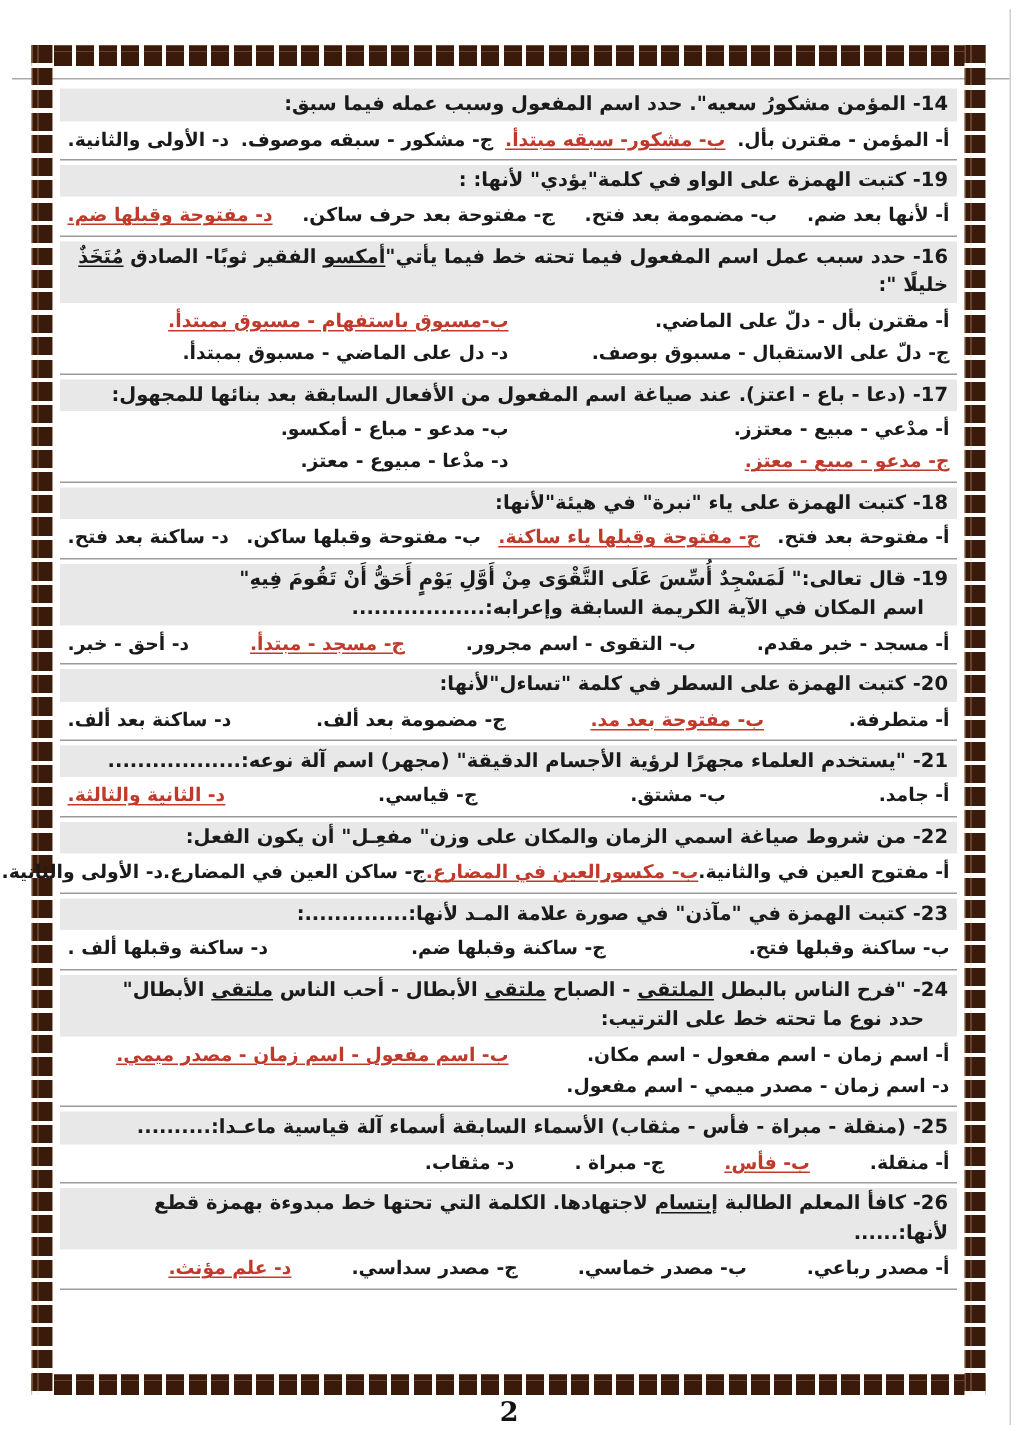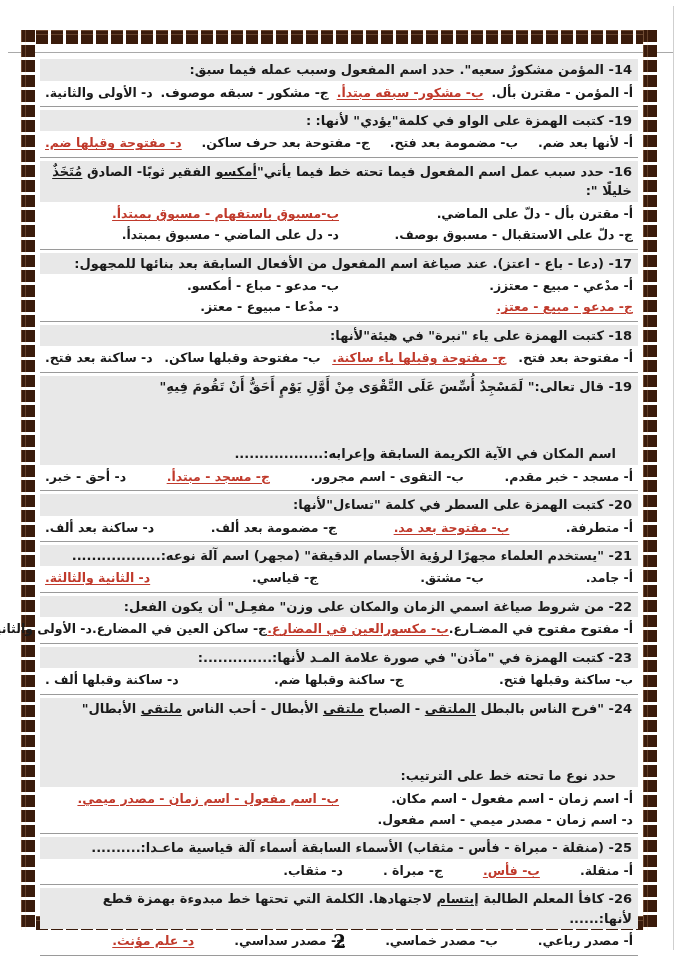--- a/index.html
+++ b/index.html
@@ -24,21 +24,21 @@
     width:14px;top:0;bottom:0;
     background-image:
       repeating-linear-gradient(to right, rgba(255,205,160,.28) 0 1px, transparent 1px 4px, rgba(255,205,160,.22) 4px 5px, transparent 5px 14px),
       repeating-linear-gradient(to bottom, var(--brown,#3a1b0b) 0 12px, #ffffff 12px 15px);
   }
   .b-top{top:0;} .b-bottom{bottom:0;} .b-left{left:0;} .b-right{right:0;}
   
   .content{position:absolute;left:40px;top:56px;width:598px;direction:rtl;text-align:right;}
   .question{border-bottom:1px solid var(--rule,#9a9a9a);padding:3px 0 4px;}
   .q-title{background:var(--hdr,#e8e8e8);padding:1px 6px;font-size:13px;line-height:1.5;margin-bottom:2px;}
-  .q-title-line + .q-title-line{padding-right:16px;margin-top:48px;}
+  .q-title-line + .q-title-line{padding-right:16px;}
   .u-seg{text-decoration:underline;text-underline-offset:2px;text-align:center;}
   .q-options{font-size:12.5px;line-height:1.55;padding:0 5px;}
   .q-options.row{display:flex;justify-content:space-between;white-space:nowrap;}
   .q-options.row-right{display:flex;gap:40px;white-space:nowrap;}
   .q-options.grid2{display:grid;grid-template-columns:1fr 1fr;row-gap:2px;}
   .opt.correct{color:var(--red,#c0392b);text-decoration:underline;text-underline-offset:2px;}
   .page-number{position:absolute;top:931px;left:0;width:100%;text-align:center;
     font-family:"DejaVu Serif",serif;font-size:18px;font-weight:bold;color:#111;}
 </style>
 </head>
@@ -142,21 +142,21 @@
         <span class="opt">ب- مشتق.</span>
         <span class="opt">ج- قياسي.</span>
         <span class="opt correct">د- الثانية والثالثة.</span>
       </div>
     </div>
     <div class="question">
       <div class="q-title">
         <div class="q-title-line"><span>22- من شروط صياغة اسمي الزمان والمكان على وزن" مفعِـل" أن يكون الفعل:</span></div>
       </div>
       <div class="q-options row">
-        <span class="opt">أ- مفتوح مفتوح في المضـارع.</span>
+        <span class="opt">أ- مفتوح العين في والثانية.</span>
         <span class="opt correct">ب- مكسورالعين في المضارع.</span>
         <span class="opt">ج- ساكن العين في المضارع.</span>
         <span class="opt">د- الأولى والثانية.</span>
       </div>
     </div>
     <div class="question">
       <div class="q-title">
         <div class="q-title-line"><span>23- كتبت الهمزة في "مآذن" في صورة علامة المـد لأنها:..............:</span></div>
       </div>
       <div class="q-options row">

